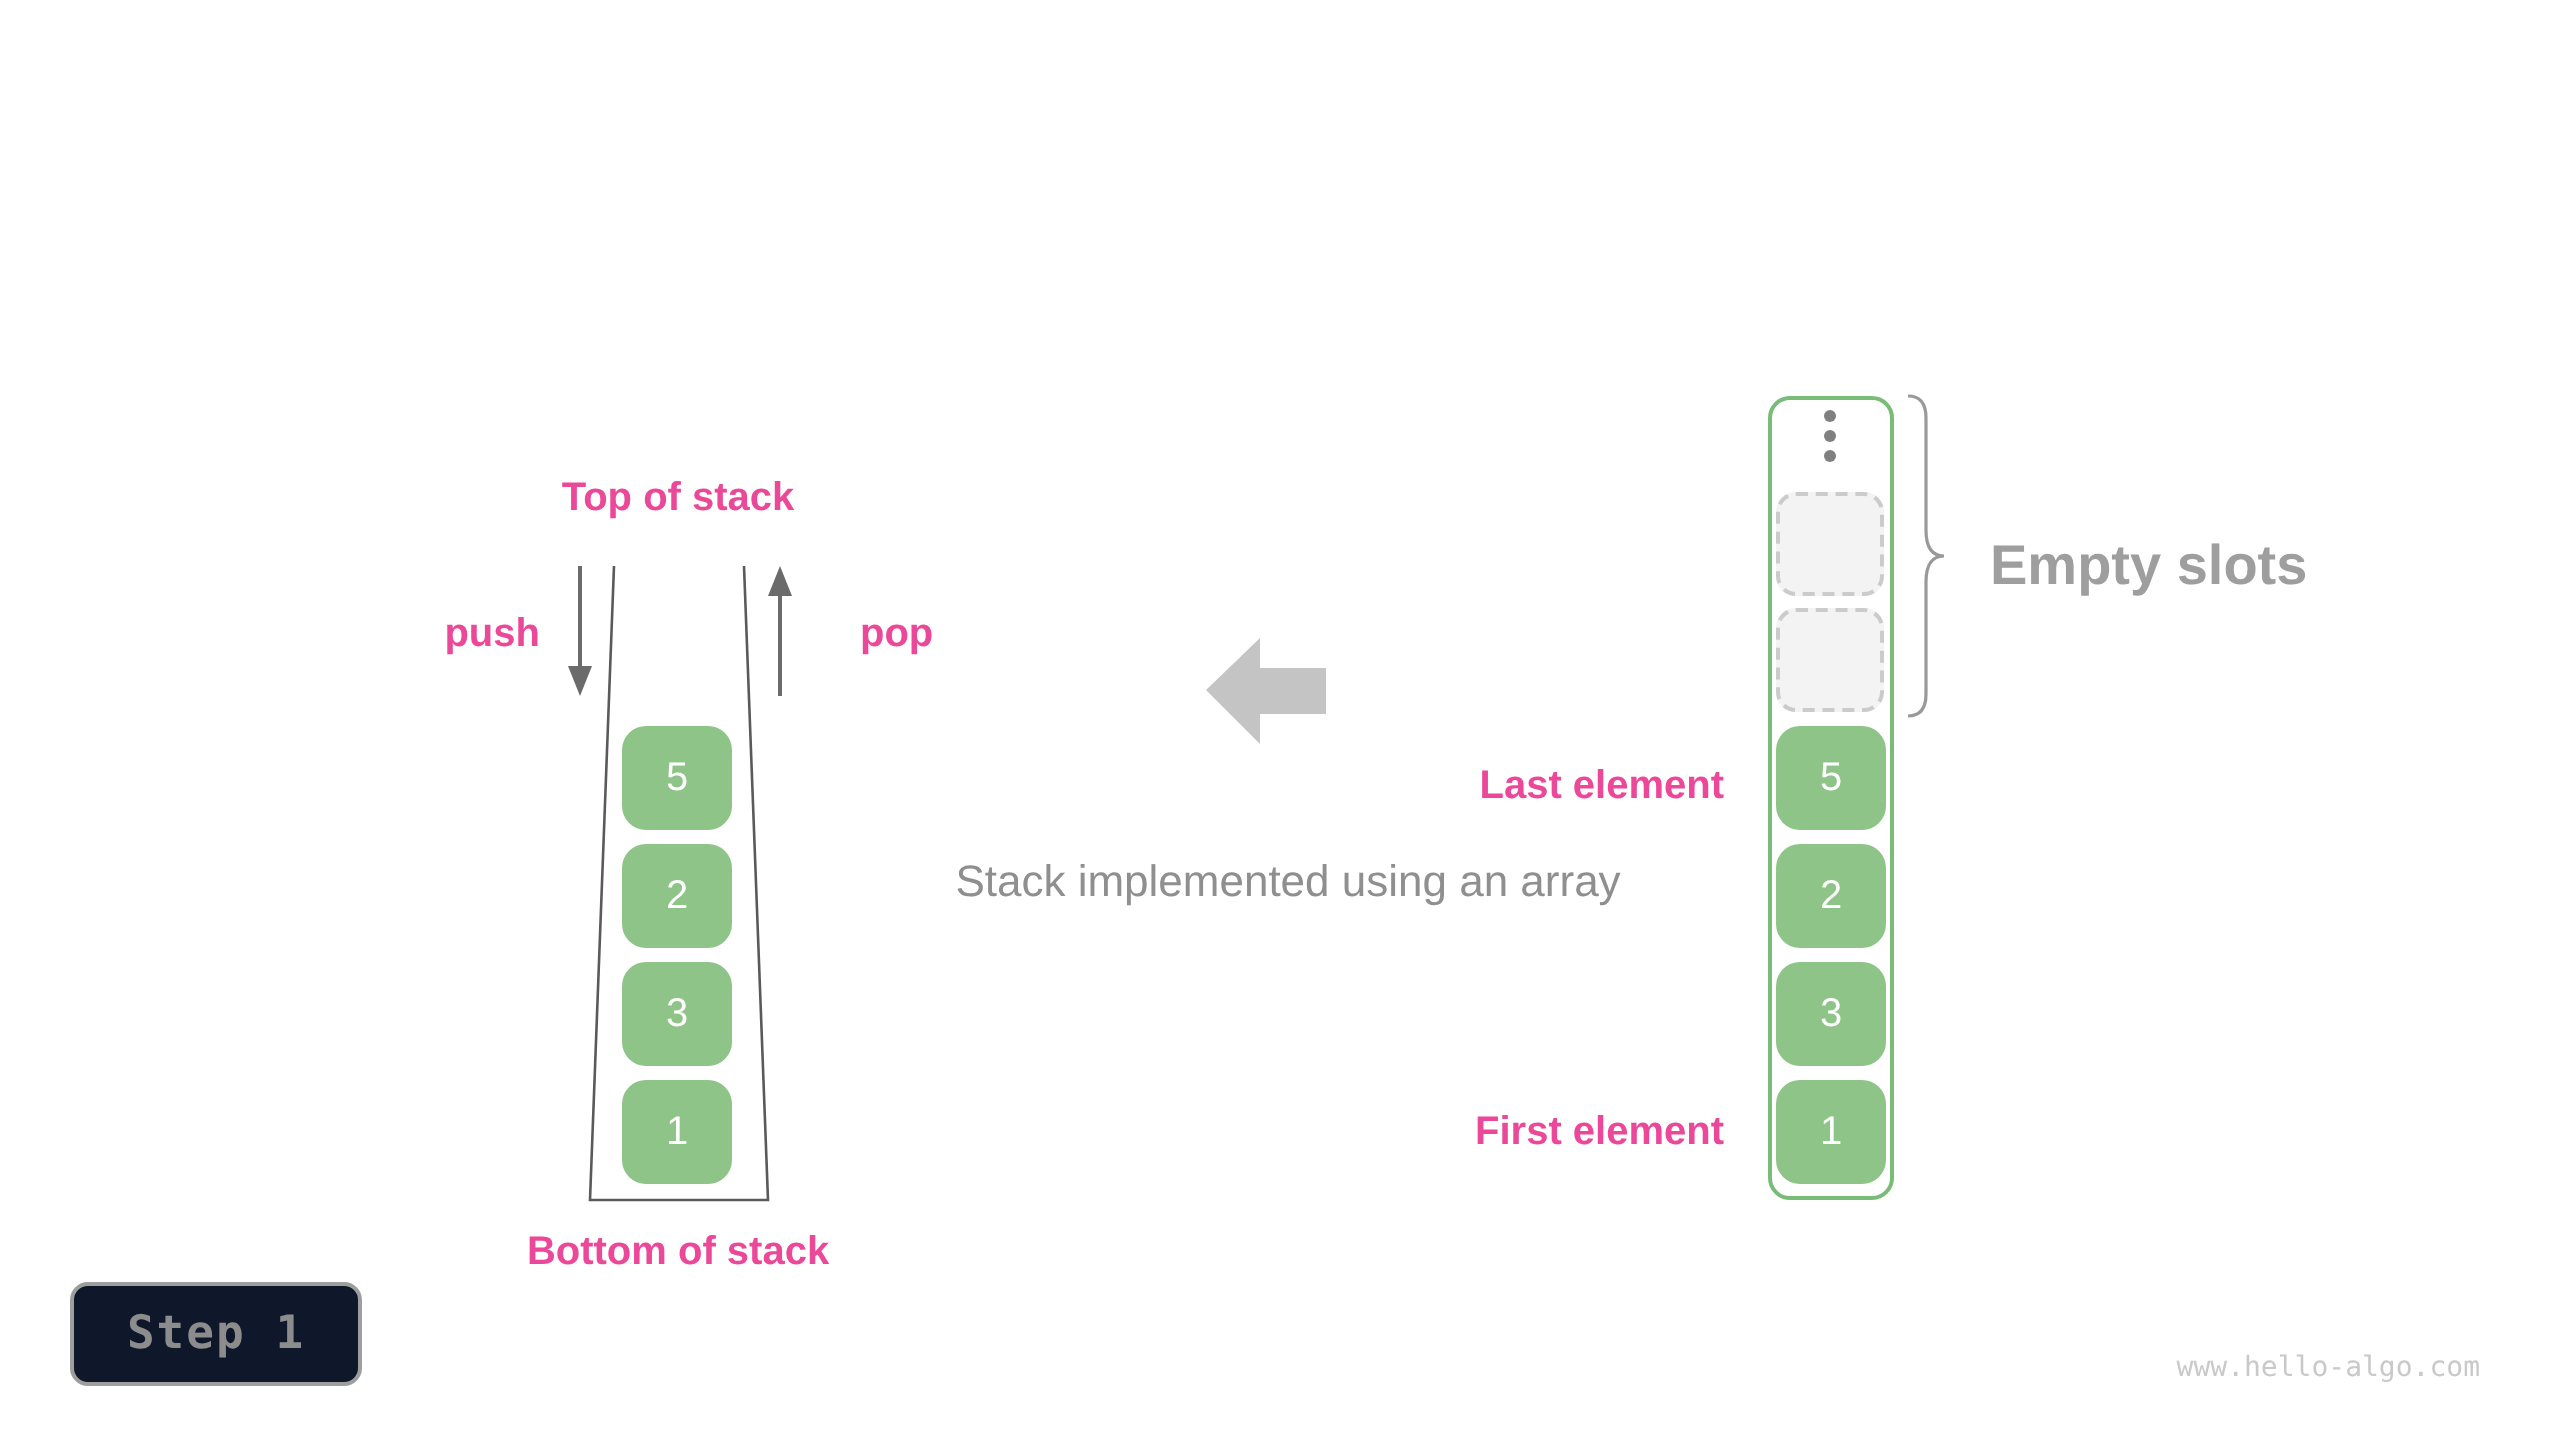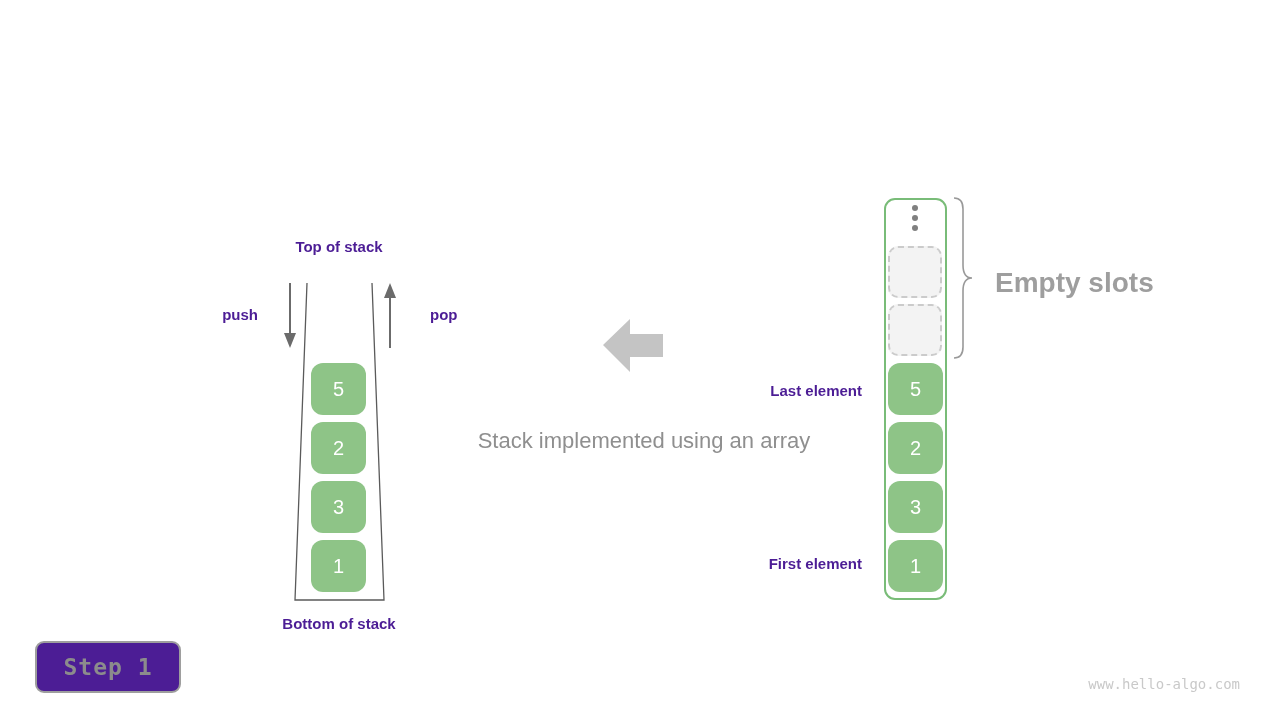--- a/index.html
+++ b/index.html
@@ -1,41 +1,41 @@
 <!DOCTYPE html>
 <html><head>
 <meta charset="utf-8">
 <style>
   html,body{margin:0;padding:0;background:#ffffff;}
   .canvas{
     position:relative;width:1280px;height:720px;background:#ffffff;overflow:hidden;
     font-family:"Liberation Sans",sans-serif;
   }
   .abs{position:absolute;}
-  .lbl-dark{font-weight:bold;font-size:15px;color:#4c1d95;}
+  .lbl-dark{font-weight:bold;font-size:20px;color:#ec4899;}
   .lbl-gray{font-weight:bold;font-size:28px;color:#9e9e9e;}
   .caption{font-size:22px;color:#8f8f8f;}
   .cell{
     position:absolute;width:55px;height:52px;border-radius:12px;
     background:#8ec487;color:#ffffff;font-size:20px;
     display:flex;align-items:center;justify-content:center;
   }
   .array-box{
     position:absolute;left:884px;top:198px;width:63px;height:402px;
     box-sizing:border-box;border:2.5px solid #79bc78;border-radius:11px;background:#ffffff;
   }
   .empty-slot{
     position:absolute;width:54px;height:52px;border-radius:10px;
     box-sizing:border-box;background:#f3f3f3;border:2px dashed #cbcbcb;
   }
   .dot{width:6px;height:6px;border-radius:50%;background:#808080;}
   .dots{position:absolute;left:912px;top:205px;display:flex;flex-direction:column;gap:4px;}
   .step-badge{
     position:absolute;left:35px;top:641px;width:146px;height:52px;
-    box-sizing:border-box;background:#4c1d95;border:2px solid #9e9e9e;border-radius:9px;
+    box-sizing:border-box;background:#0f172a;border:2px solid #9e9e9e;border-radius:9px;
     display:flex;align-items:center;justify-content:center;
     font-family:"DejaVu Sans Mono",monospace;font-weight:bold;font-size:23px;color:#8c8c8c;
     letter-spacing:1px;
   }
   .watermark{
     position:absolute;left:1040px;top:676px;width:200px;text-align:right;
     font-family:"DejaVu Sans Mono",monospace;font-size:14px;color:#c9c9c9;
   }
   .ta-c{text-align:center;}
   .ta-r{text-align:right;}
@@ -44,21 +44,21 @@
 <body>
 
 <div class="canvas">
 
   <div class="abs lbl-dark ta-c" style="left:239px;top:238px;width:200px;">Top of stack</div>
 
   <svg class="abs" style="left:294px;top:283px;" width="91" height="319" viewBox="0 0 91 319">
     <path d="M13,0 L1,317 L90,317 L78,0" fill="none" stroke="#5a5a5a" stroke-width="1.3"></path>
   </svg>
 
-  <div class="abs lbl-dark ta-r" style="left:168px;top:306px;width:90px;">push</div>
+  <div class="abs lbl-dark ta-r" style="left:180px;top:306px;width:90px;">push</div>
   <svg class="abs" style="left:282px;top:283px;" width="16" height="66" viewBox="0 0 16 66">
     <line x1="8" y1="0" x2="8" y2="52" stroke="#6b6b6b" stroke-width="2"></line>
     <polygon points="2,50 14,50 8,65" fill="#6b6b6b"></polygon>
   </svg>
 
   <div class="abs lbl-dark" style="left:430px;top:306px;width:90px;">pop</div>
   <svg class="abs" style="left:382px;top:283px;" width="16" height="66" viewBox="0 0 16 66">
     <polygon points="2,15 14,15 8,0" fill="#6b6b6b"></polygon>
     <line x1="8" y1="13" x2="8" y2="65" stroke="#6b6b6b" stroke-width="2"></line>
   </svg>

